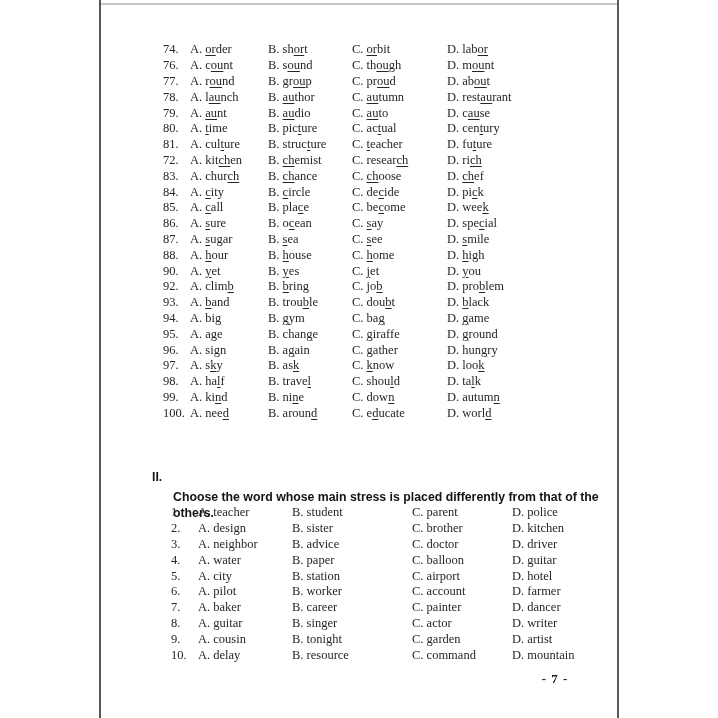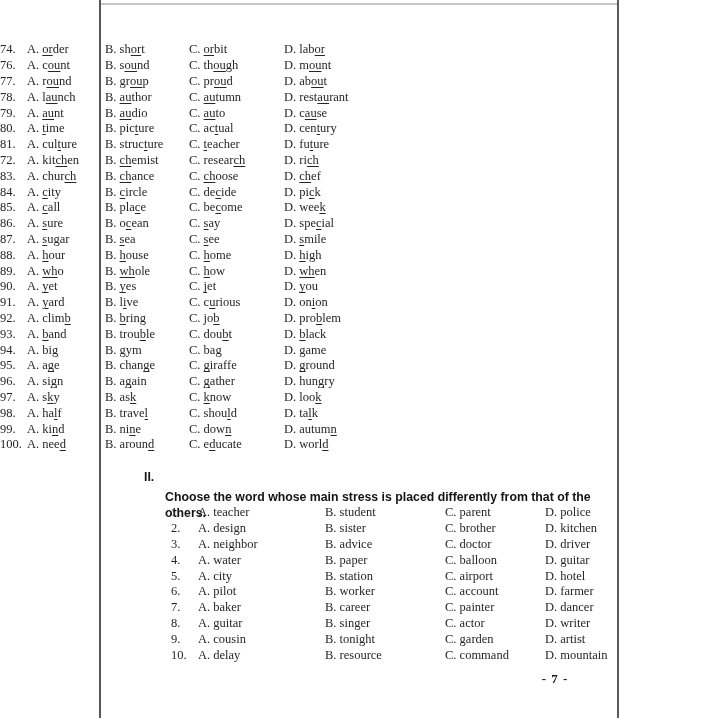--- a/index.html
+++ b/index.html
@@ -11,36 +11,36 @@
   .rule-left{position:absolute;left:99px;top:0;width:2px;height:718px;background:#565656;}
   .rule-right{position:absolute;left:617px;top:0;width:2px;height:718px;background:#5a5a5a;}
   .rule-top{position:absolute;left:101px;top:3px;width:516px;height:2px;background:#c6c6c6;}
 
   .qlist{position:absolute;left:0;width:718px;}
   .s1{top:42px;}
   .s2{top:505px;}
   .row{display:flex;align-items:center;height:15.8px;font-size:12.5px;white-space:nowrap;}
   .row .cell{display:inline-block;overflow:visible;}
   
-  .s1 .row{}
+  .s1 .row{padding-left:163px;}
   .s1 .num{width:27px;}
   .s1 .oa{width:78px;}
   .s1 .ob{width:84px;}
   .s1 .oc{width:95px;}
   
   .s2 .row{padding-left:171px;}
   .s2 .num{width:27px;}
   .s2 .oa{width:94px;}
-  .s2 .ob{width:91px;margin-left:33px;}
+  .s2 .ob{width:91px;}
   .s2 .oc{width:100px;margin-left:29px;}
 
   u{text-decoration:underline;text-decoration-thickness:1px;text-underline-offset:2px;}
 
   .heading{
-    position:absolute;left:144px;top:469px;width:466px;display:flex;
+    position:absolute;left:152px;top:469px;width:466px;display:flex;
     font-family:"Liberation Sans", sans-serif;font-weight:700;color:#141414;
     font-size:12.3px;line-height:16px;
   }
   .hnum{width:21px;flex:0 0 21px;}
   .htext{width:446px;margin-top:20px;}
 
   .pagenum{
     position:absolute;left:528px;top:671px;width:54px;text-align:center;
     font-weight:700;font-size:13px;letter-spacing:1px;color:#1a1a1a;
     font-family:"Liberation Serif", serif;
@@ -148,39 +148,25 @@
       <span class="cell od">D. <u>s</u>mile</span>
     </div>
       <div class="row">
       <span class="cell num">88.</span>
       <span class="cell oa">A. <u>h</u>our</span>
       <span class="cell ob">B. <u>h</u>ouse</span>
       <span class="cell oc">C. <u>h</u>ome</span>
       <span class="cell od">D. <u>h</u>igh</span>
     </div>
       <div class="row">
-      <span class="cell num">89.</span>
-      <span class="cell oa">A. <u>wh</u>o</span>
-      <span class="cell ob">B. <u>wh</u>ole</span>
-      <span class="cell oc">C. <u>h</u>ow</span>
-      <span class="cell od">D. <u>wh</u>en</span>
-    </div>
-      <div class="row">
       <span class="cell num">90.</span>
       <span class="cell oa">A. <u>y</u>et</span>
       <span class="cell ob">B. <u>y</u>es</span>
       <span class="cell oc">C. <u>j</u>et</span>
       <span class="cell od">D. <u>y</u>ou</span>
-    </div>
-      <div class="row">
-      <span class="cell num">91.</span>
-      <span class="cell oa">A. <u>y</u>ard</span>
-      <span class="cell ob">B. l<u>i</u>ve</span>
-      <span class="cell oc">C. c<u>u</u>rious</span>
-      <span class="cell od">D. on<u>i</u>on</span>
     </div>
       <div class="row">
       <span class="cell num">92.</span>
       <span class="cell oa">A. clim<u>b</u></span>
       <span class="cell ob">B. <u>b</u>ring</span>
       <span class="cell oc">C. jo<u>b</u></span>
       <span class="cell od">D. pro<u>b</u>lem</span>
     </div>
       <div class="row">
       <span class="cell num">93.</span>

